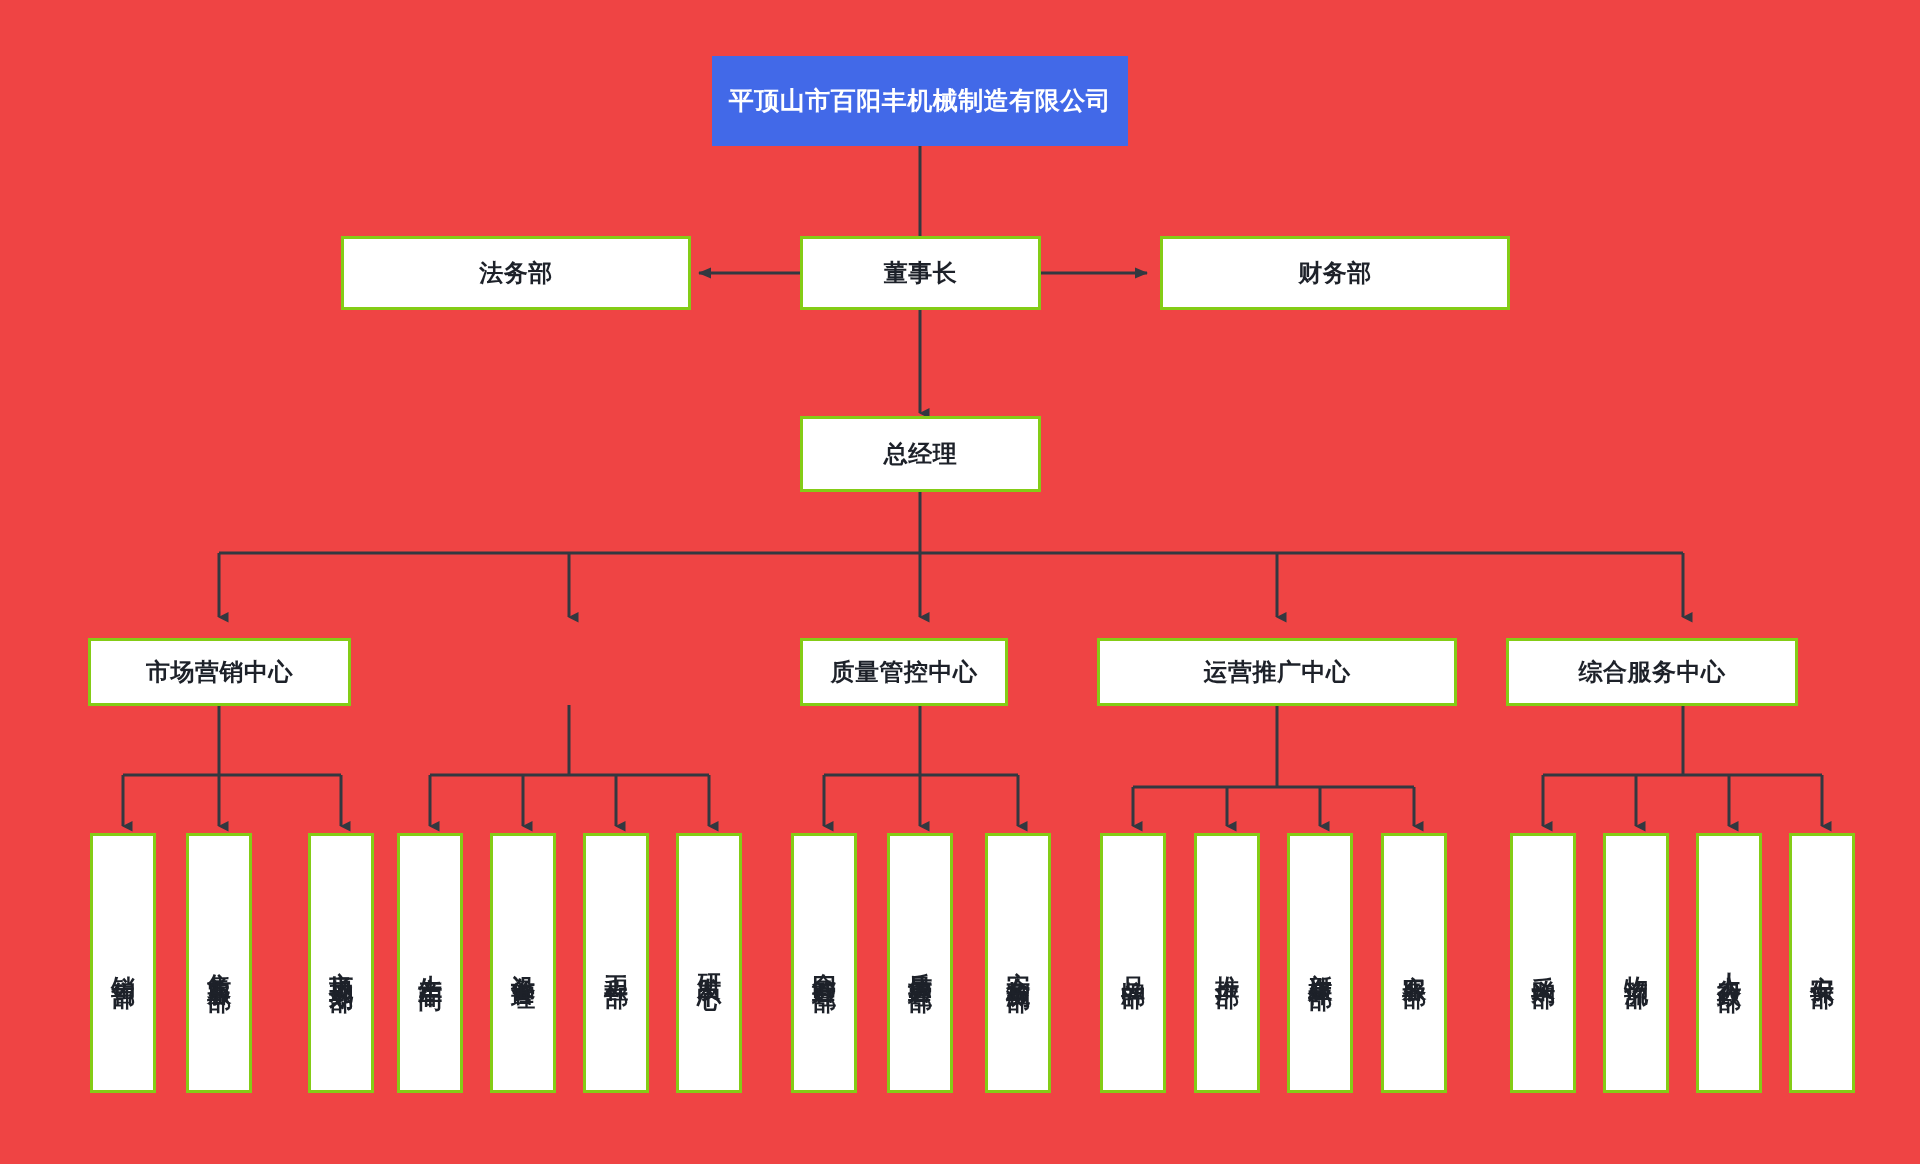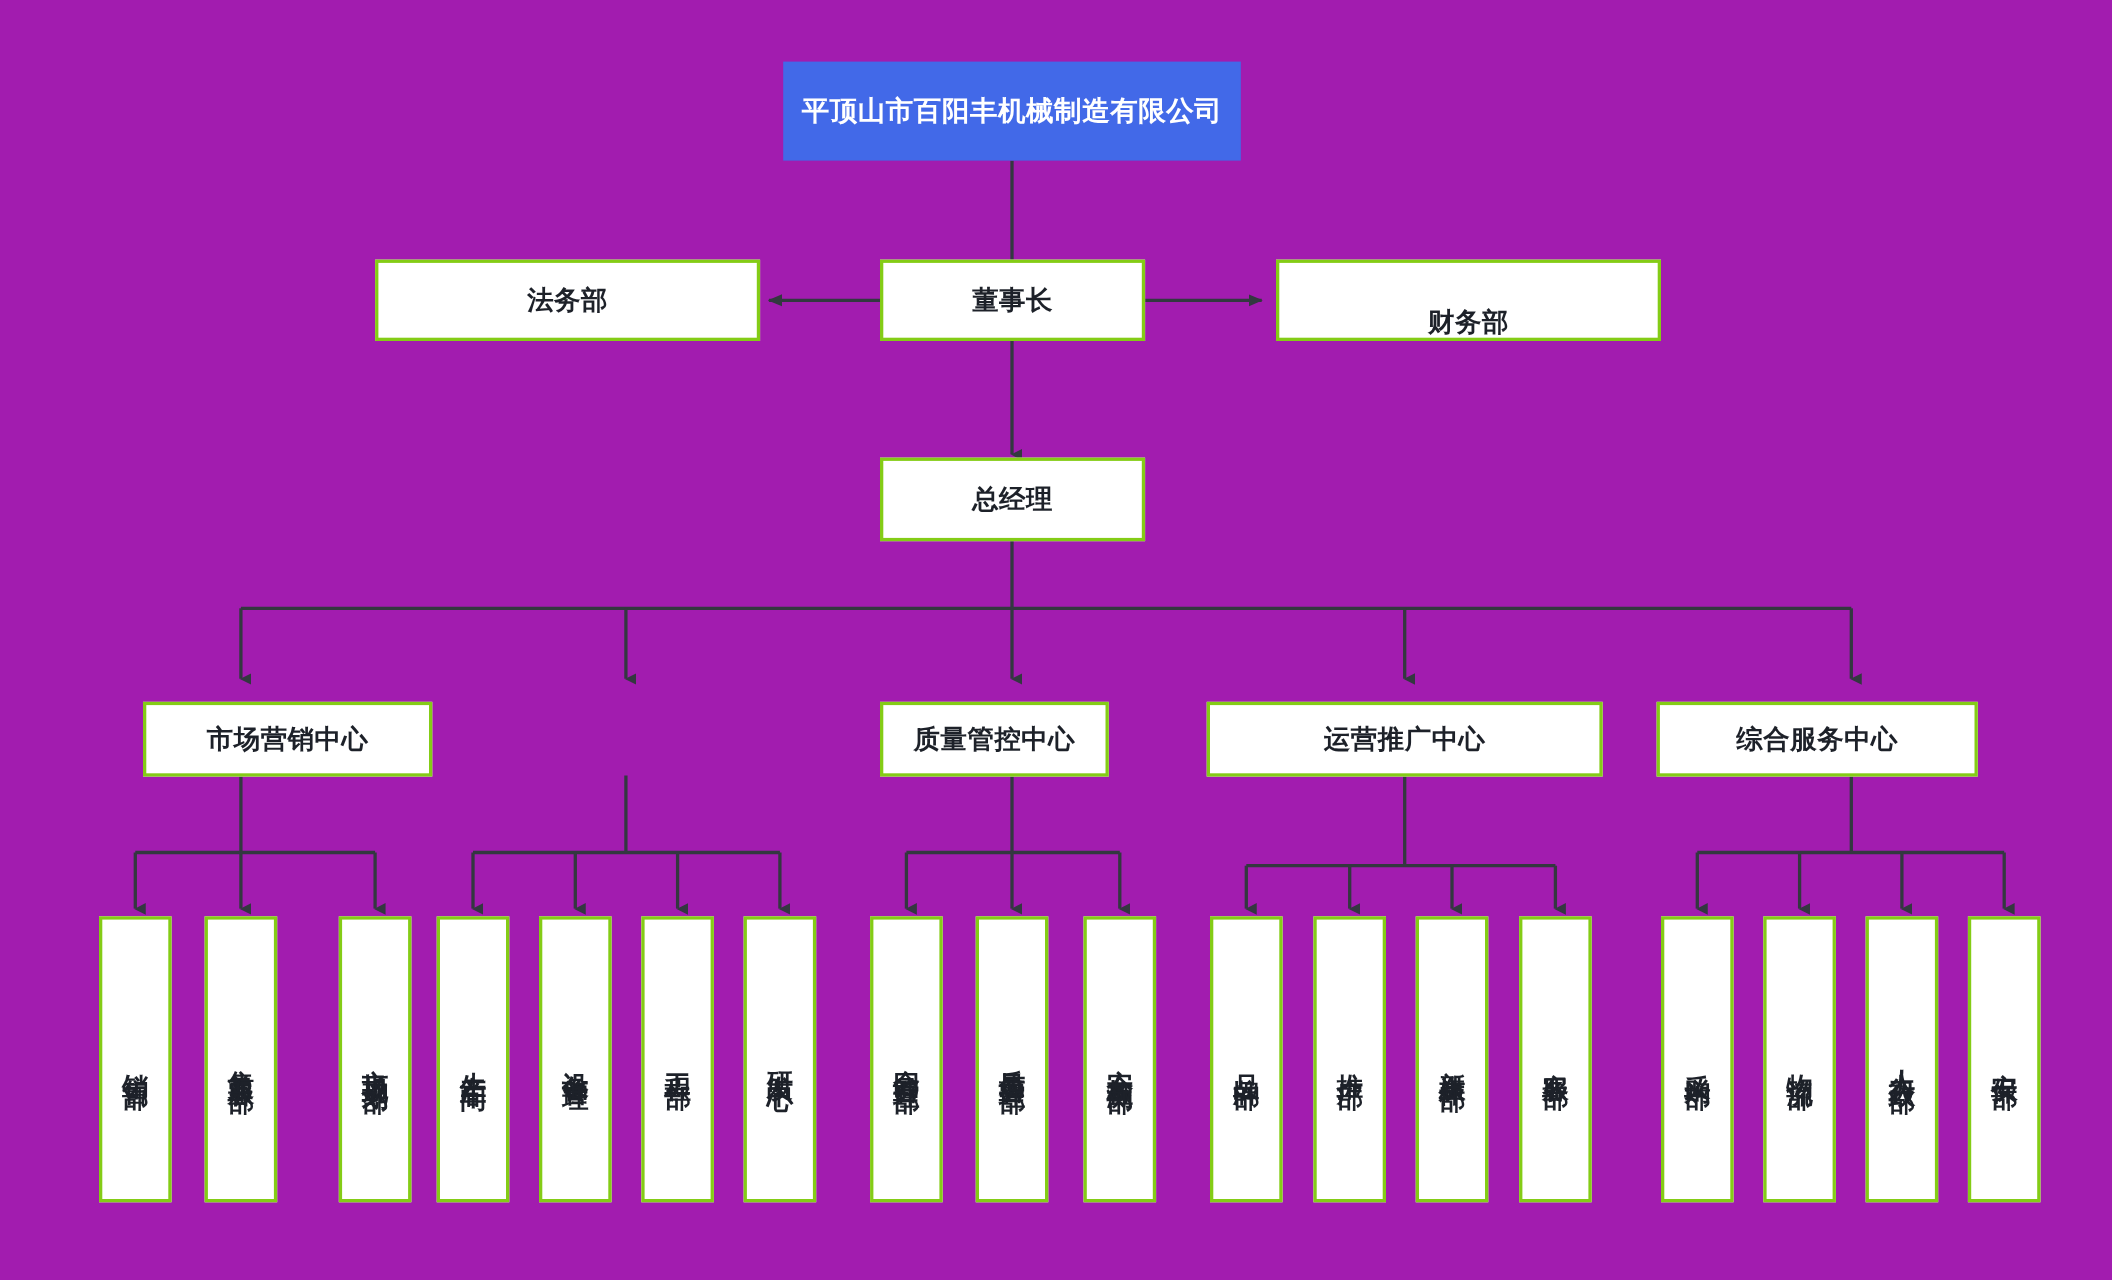--- a/index.html
+++ b/index.html
@@ -10,21 +10,21 @@
   body {
     font-family: "DejaVu Sans", "Liberation Sans", sans-serif;
     width: 1920px;
     height: 1164px;
     overflow: hidden;
   }
   #chart-root {
     position: relative;
     width: 1920px;
     height: 1164px;
-    background: #a21caf;
+    background: #ef4444;
   }
   #chart-svg {
     position: absolute;
     left: 0;
     top: 0;
     width: 1920px;
     height: 1164px;
   }
   .node-box {
     position: absolute;
@@ -136,29 +136,29 @@
   </div>
 
   <div class="node-box" style="left:341px; top:236px; width:350px; height:74px;">
     <span class="node-label lvl2">法务部</span>
   </div>
 
   <div class="node-box" style="left:800px; top:236px; width:241px; height:74px;">
     <span class="node-label lvl2">董事长</span>
   </div>
 
-  <div class="node-box" style="left:1160px; top:236px; width:350px; height:74px;align-items:flex-end;">
+  <div class="node-box" style="left:1160px; top:236px; width:350px; height:74px;">
     <span class="node-label lvl2">财务部</span>
   </div>
 
   <div class="node-box" style="left:800px; top:416px; width:241px; height:76px;">
     <span class="node-label lvl3">总经理</span>
   </div>
 
-  <div class="node-box" style="left:88px; top:638px; width:263px; height:68px;margin-left:42px;">
+  <div class="node-box" style="left:88px; top:638px; width:263px; height:68px;">
     <span class="node-label lvl3">市场营销中心</span>
   </div>
   <div class="node-box" style="left:800px; top:638px; width:208px; height:68px;">
     <span class="node-label lvl3">质量管控中心</span>
   </div>
   <div class="node-box" style="left:1097px; top:638px; width:360px; height:68px;">
     <span class="node-label lvl3">运营推广中心</span>
   </div>
   <div class="node-box" style="left:1506px; top:638px; width:292px; height:68px;">
     <span class="node-label lvl3">综合服务中心</span>

